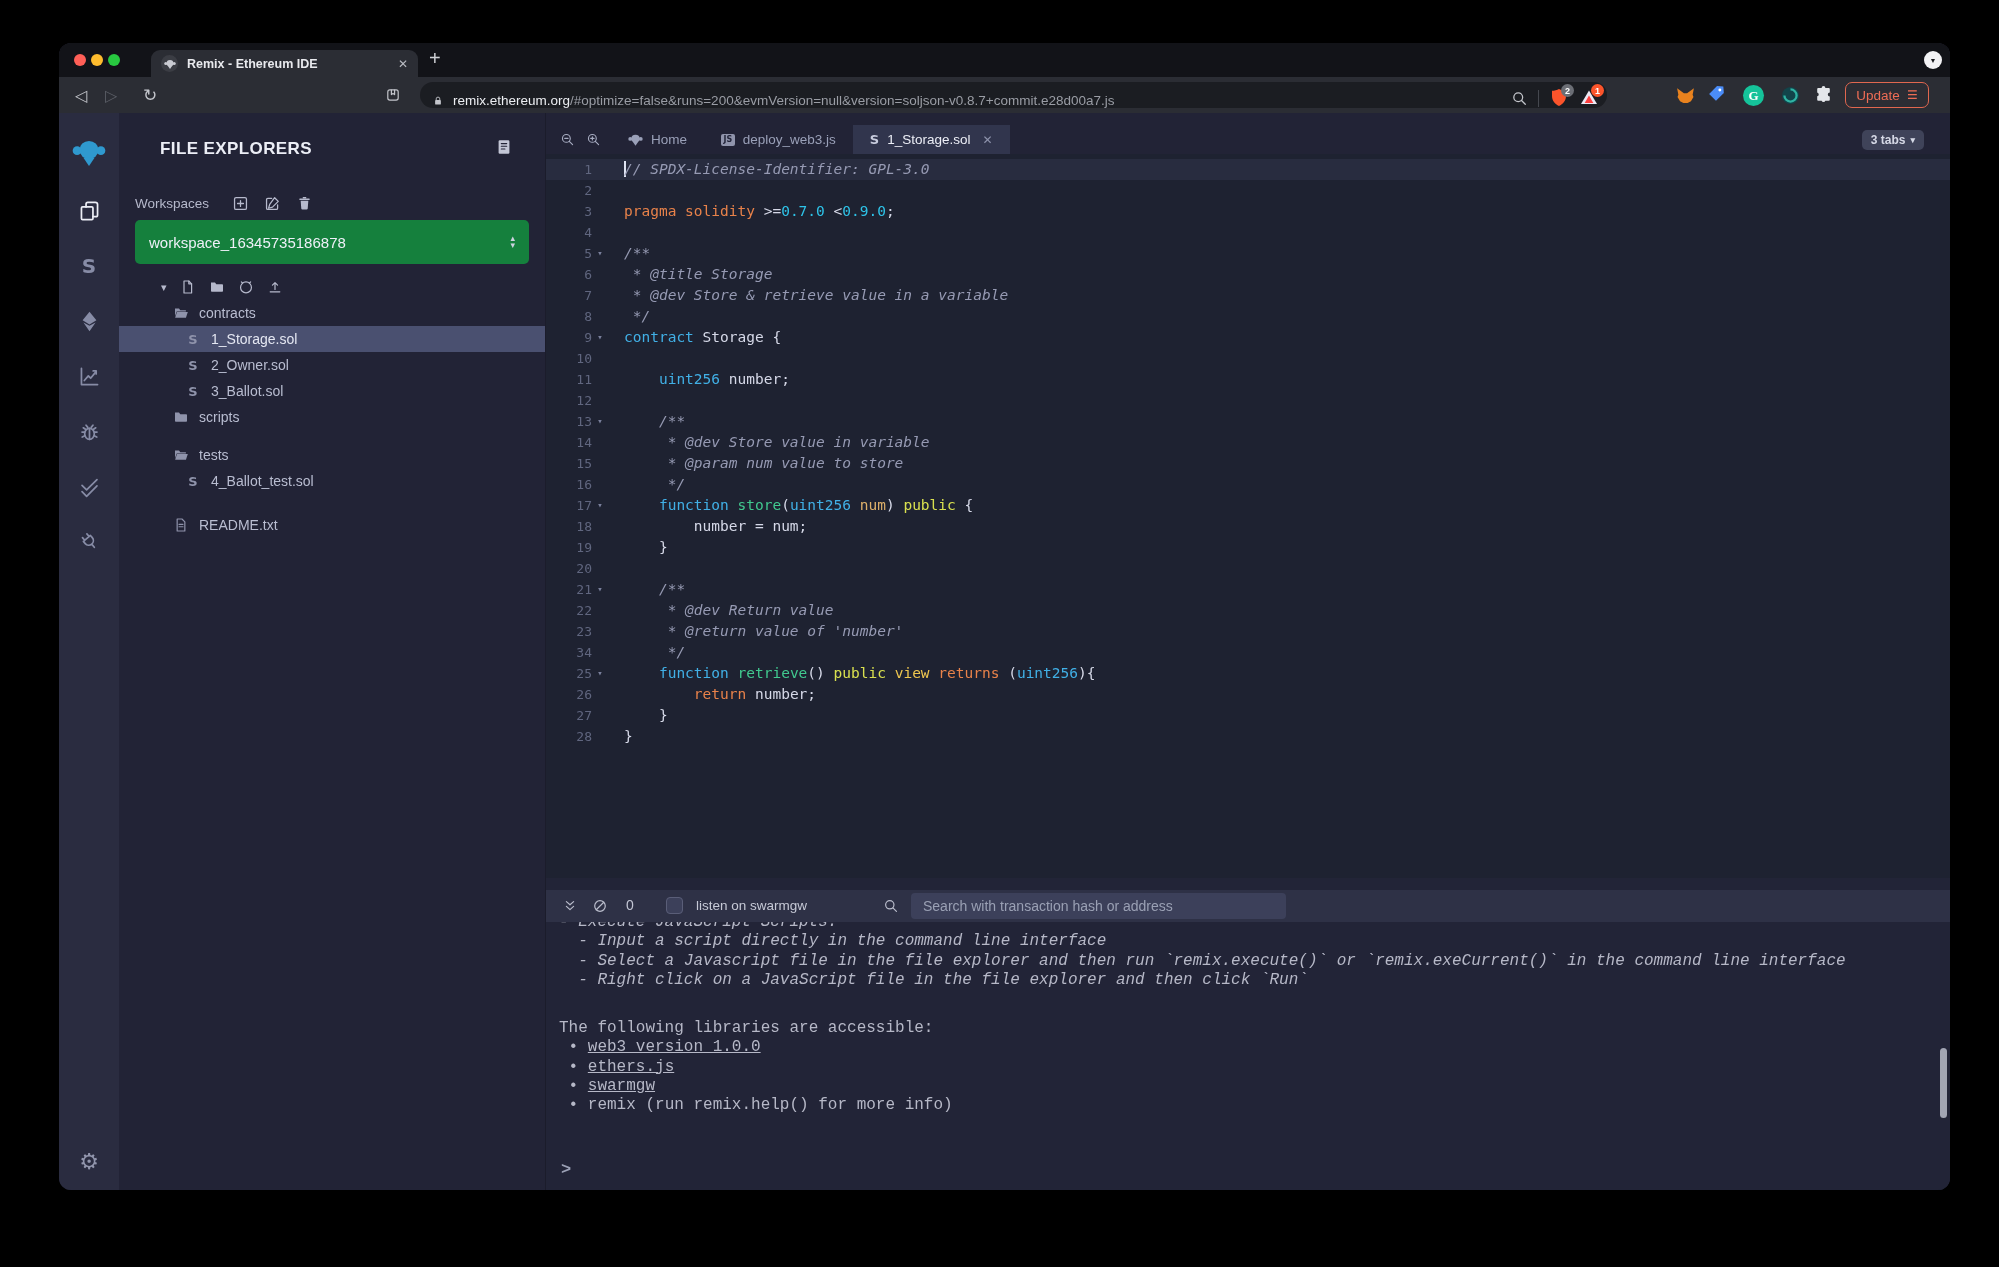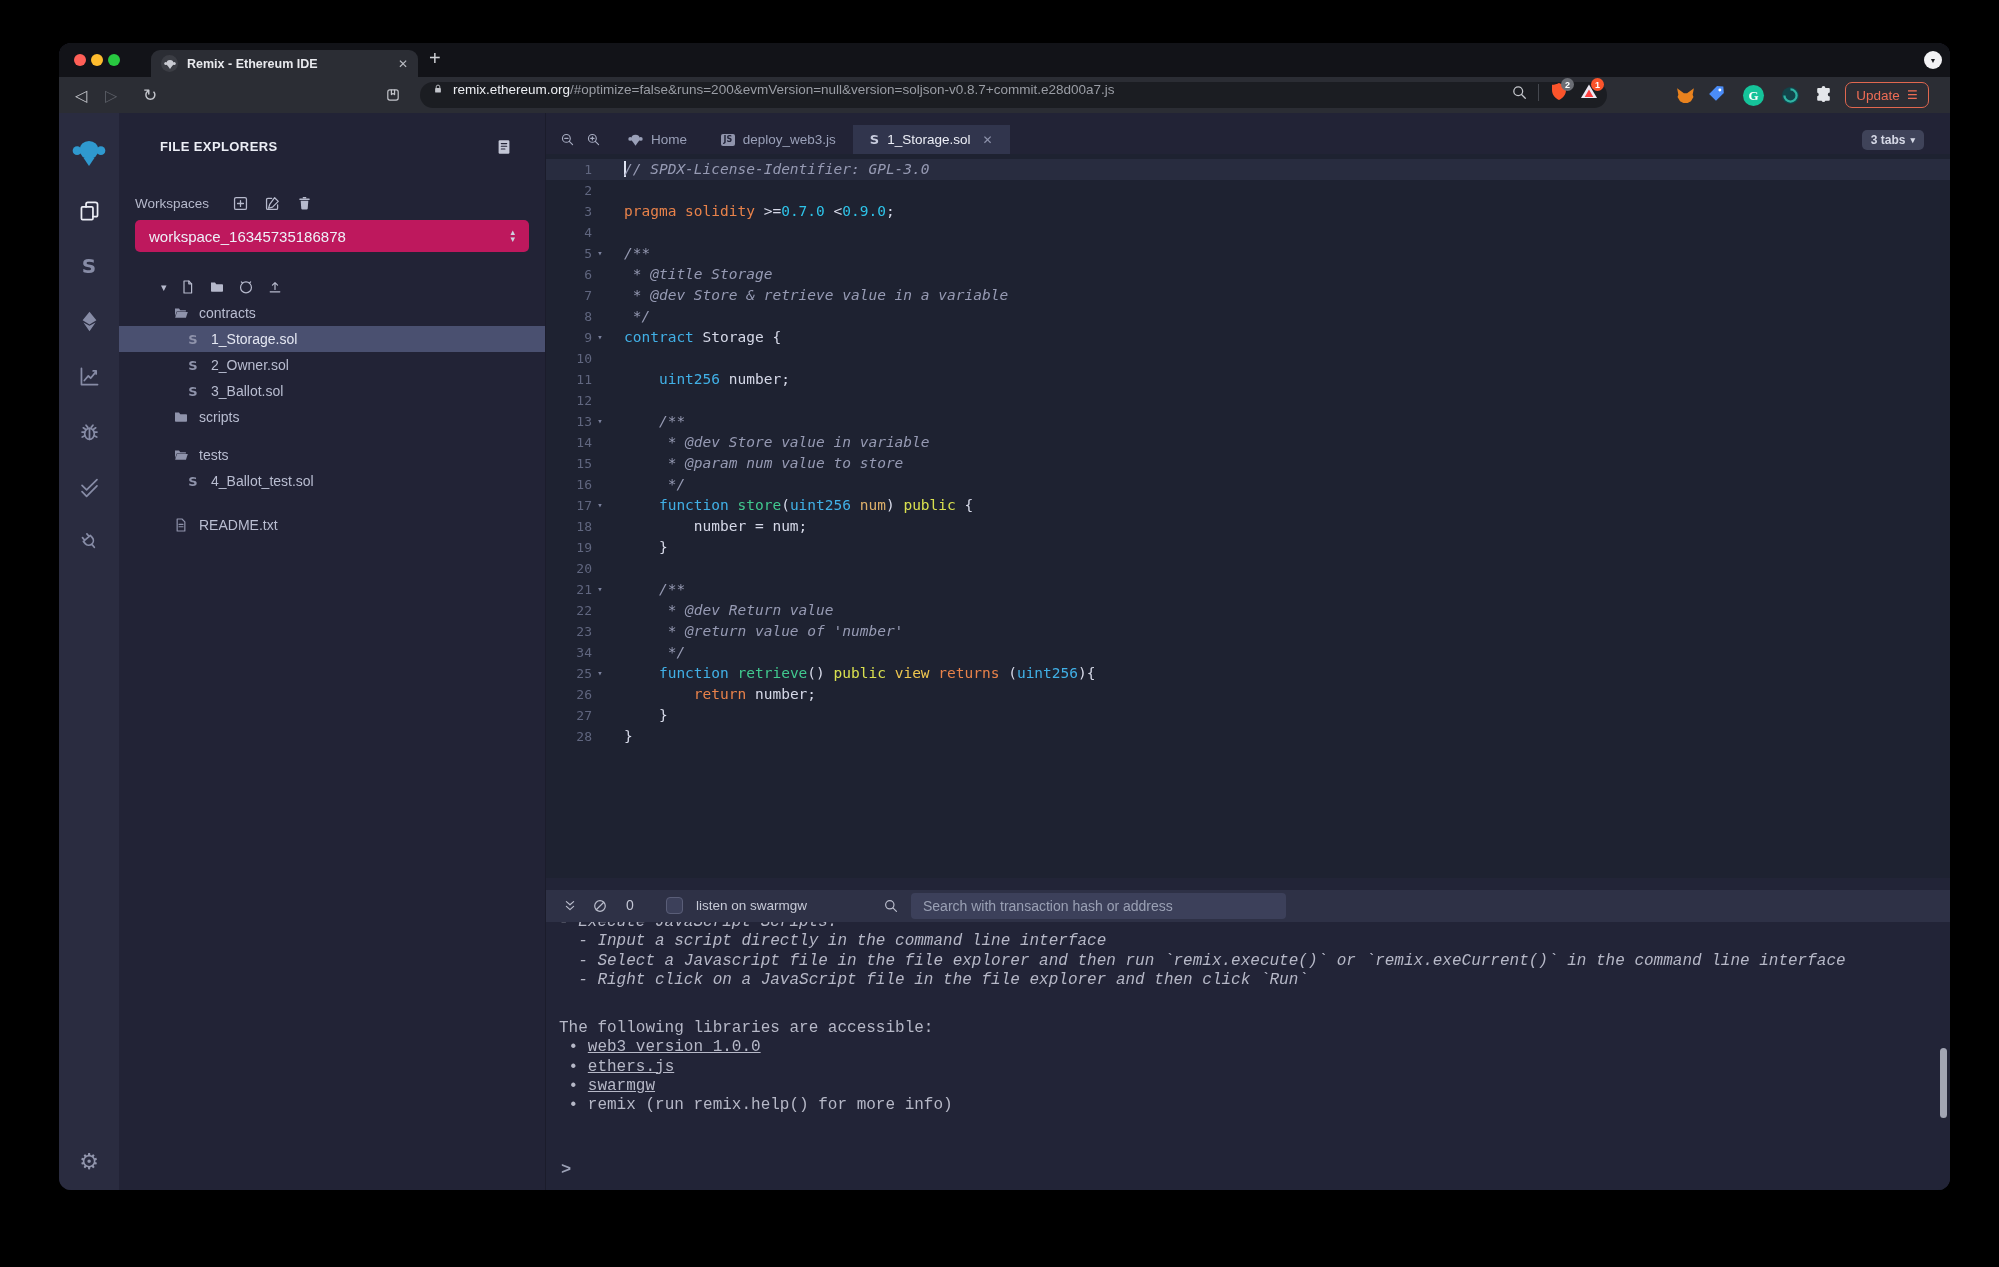--- a/index.html
+++ b/index.html
@@ -16,21 +16,21 @@
   .favicon{width:17px;height:17px;border-radius:50%;background:#3b3d44;display:flex;align-items:center;justify-content:center;color:#c9cbd2}
   .favicon svg{width:12px;height:12px}
   .btab-title{color:#e9eaee;font-size:12.5px;font-weight:700;flex:1;white-space:nowrap;overflow:hidden}
   .btab-close{color:#b9bbc2;font-size:12px;cursor:default}
   .newtab{position:absolute;left:370px;top:4px;color:#cfd1d6;font-size:20px;font-weight:400}
   .tabsearch{position:absolute;left:1865px;top:8px;width:18px;height:18px;border-radius:50%;background:#f2f2f4;color:#17181c;display:flex;align-items:center;justify-content:center;font-size:9px}
   .toolbar{height:36px;background:#2b2d34;flex:none;position:relative}
   .tb-glyph{position:absolute;top:0;height:36px;display:flex;align-items:center;color:#c3c5cb;font-size:16px}
   .tb-fwd{color:#5b5e66}
   .tb-ic{position:absolute;top:10px;width:16px;height:16px;color:#c3c5cb}
-  .urlbar{position:absolute;left:361px;top:5px;width:1187px;height:26px;background:#1b1d22;border-radius:13px;display:flex;align-items:flex-start;padding:0 8px 0 12px;font-size:13.5px}
+  .urlbar{position:absolute;left:361px;top:5px;width:1187px;height:26px;background:#1b1d22;border-radius:13px;display:flex;align-items:flex-end;padding:0 8px 0 12px;font-size:13.5px}
   .lock-ic{width:12px;height:14px;color:#c3c5cb;flex:none}
   .url-domain{color:#eceef2;margin-left:9px;white-space:nowrap}
   .url-path{color:#9a9da5;white-space:nowrap}
   .url-right{margin-left:auto;display:flex;align-items:center;gap:10px}
   .url-right .sep{width:1px;height:17px;background:#45484f}
   .badge-wrap{position:relative;width:20px;height:20px}
   .badge-wrap svg{width:20px;height:20px}
   .mini-badge{position:absolute;top:-4px;right:-5px;min-width:13px;height:13px;border-radius:7px;font-size:9px;font-weight:700;color:#fff;display:flex;align-items:center;justify-content:center;padding:0 2px}
   .mb-gray{background:#6b6e75}.mb-orange{background:#fb542b}
   .ext{position:absolute;top:8px;width:21px;height:21px}
@@ -45,26 +45,26 @@
   .rail-logo{margin-top:22px;width:34px;height:34px;color:#2f99cf}
   .rail-logo svg{width:34px;height:34px}
   .rail-btn{width:26px;height:26px;margin-top:29px;color:#878ca6;display:flex;align-items:center;justify-content:center}
   .rail-btn.active{color:#eceef6}
   .rail-btn svg{width:23px;height:23px}
   .sol-glyph{font-weight:800;font-family:"DejaVu Sans",sans-serif}
   .rail-sol{font-size:20px}
   .rail-gear{position:absolute;bottom:16px;left:0;right:0;text-align:center;color:#9296ad;font-size:22px;font-family:"DejaVu Sans",sans-serif}
 
   .panel{width:426px;background:#222336;flex:none;position:relative;color:#b9bdd1}
-  .panel-title{position:absolute;left:41px;top:26px;font-size:13px;font-weight:700;letter-spacing:.4px;color:#eceef6}
+  .panel-title{position:absolute;left:41px;top:26px;font-size:17px;font-weight:700;letter-spacing:.4px;color:#eceef6}
   .lib-ic{position:absolute;right:32px;top:25px;width:18px;height:18px;color:#c3c6d6}
   .ws-row{position:absolute;left:16px;top:82px;display:flex;align-items:center;gap:15px}
   .ws-label{font-size:13.5px;color:#b6b9cc;margin-right:8px}
   .ws-row svg{width:17px;height:17px;color:#b6b9cc}
-  .ws-select{position:absolute;left:16px;right:16px;top:107px;height:32px;background:#be185d;border-radius:5px;display:flex;align-items:center;padding:0 14px;color:#eef0f8;font-size:15px}
+  .ws-select{position:absolute;left:16px;right:16px;top:107px;height:44px;background:#15803d;border-radius:5px;display:flex;align-items:center;padding:0 14px;color:#eef0f8;font-size:15px}
   .sel-caret{margin-left:auto;display:flex;flex-direction:column;line-height:7px;font-size:9px;color:#cdd1e0}
   .tree-toolbar{position:absolute;left:42px;top:166px;display:flex;align-items:center;gap:13px;color:#b6b9cc}
   .tree-toolbar svg{width:16px;height:16px}
   .tt-caret{font-size:11px;color:#b6b9cc}
   .tree{position:absolute;left:0;right:0;top:187px}
   .trow{height:26px;display:flex;align-items:center;gap:10px;font-size:14px;color:#b9bdd1}
   .trow .ic{width:16px;height:16px;color:#8f93ab;flex:none}
   .trow .sol-glyph{width:16px;text-align:center;font-size:13px;color:#8f93ab}
   .trow.sel{background:#4a5070;color:#e4e7f2}
 

